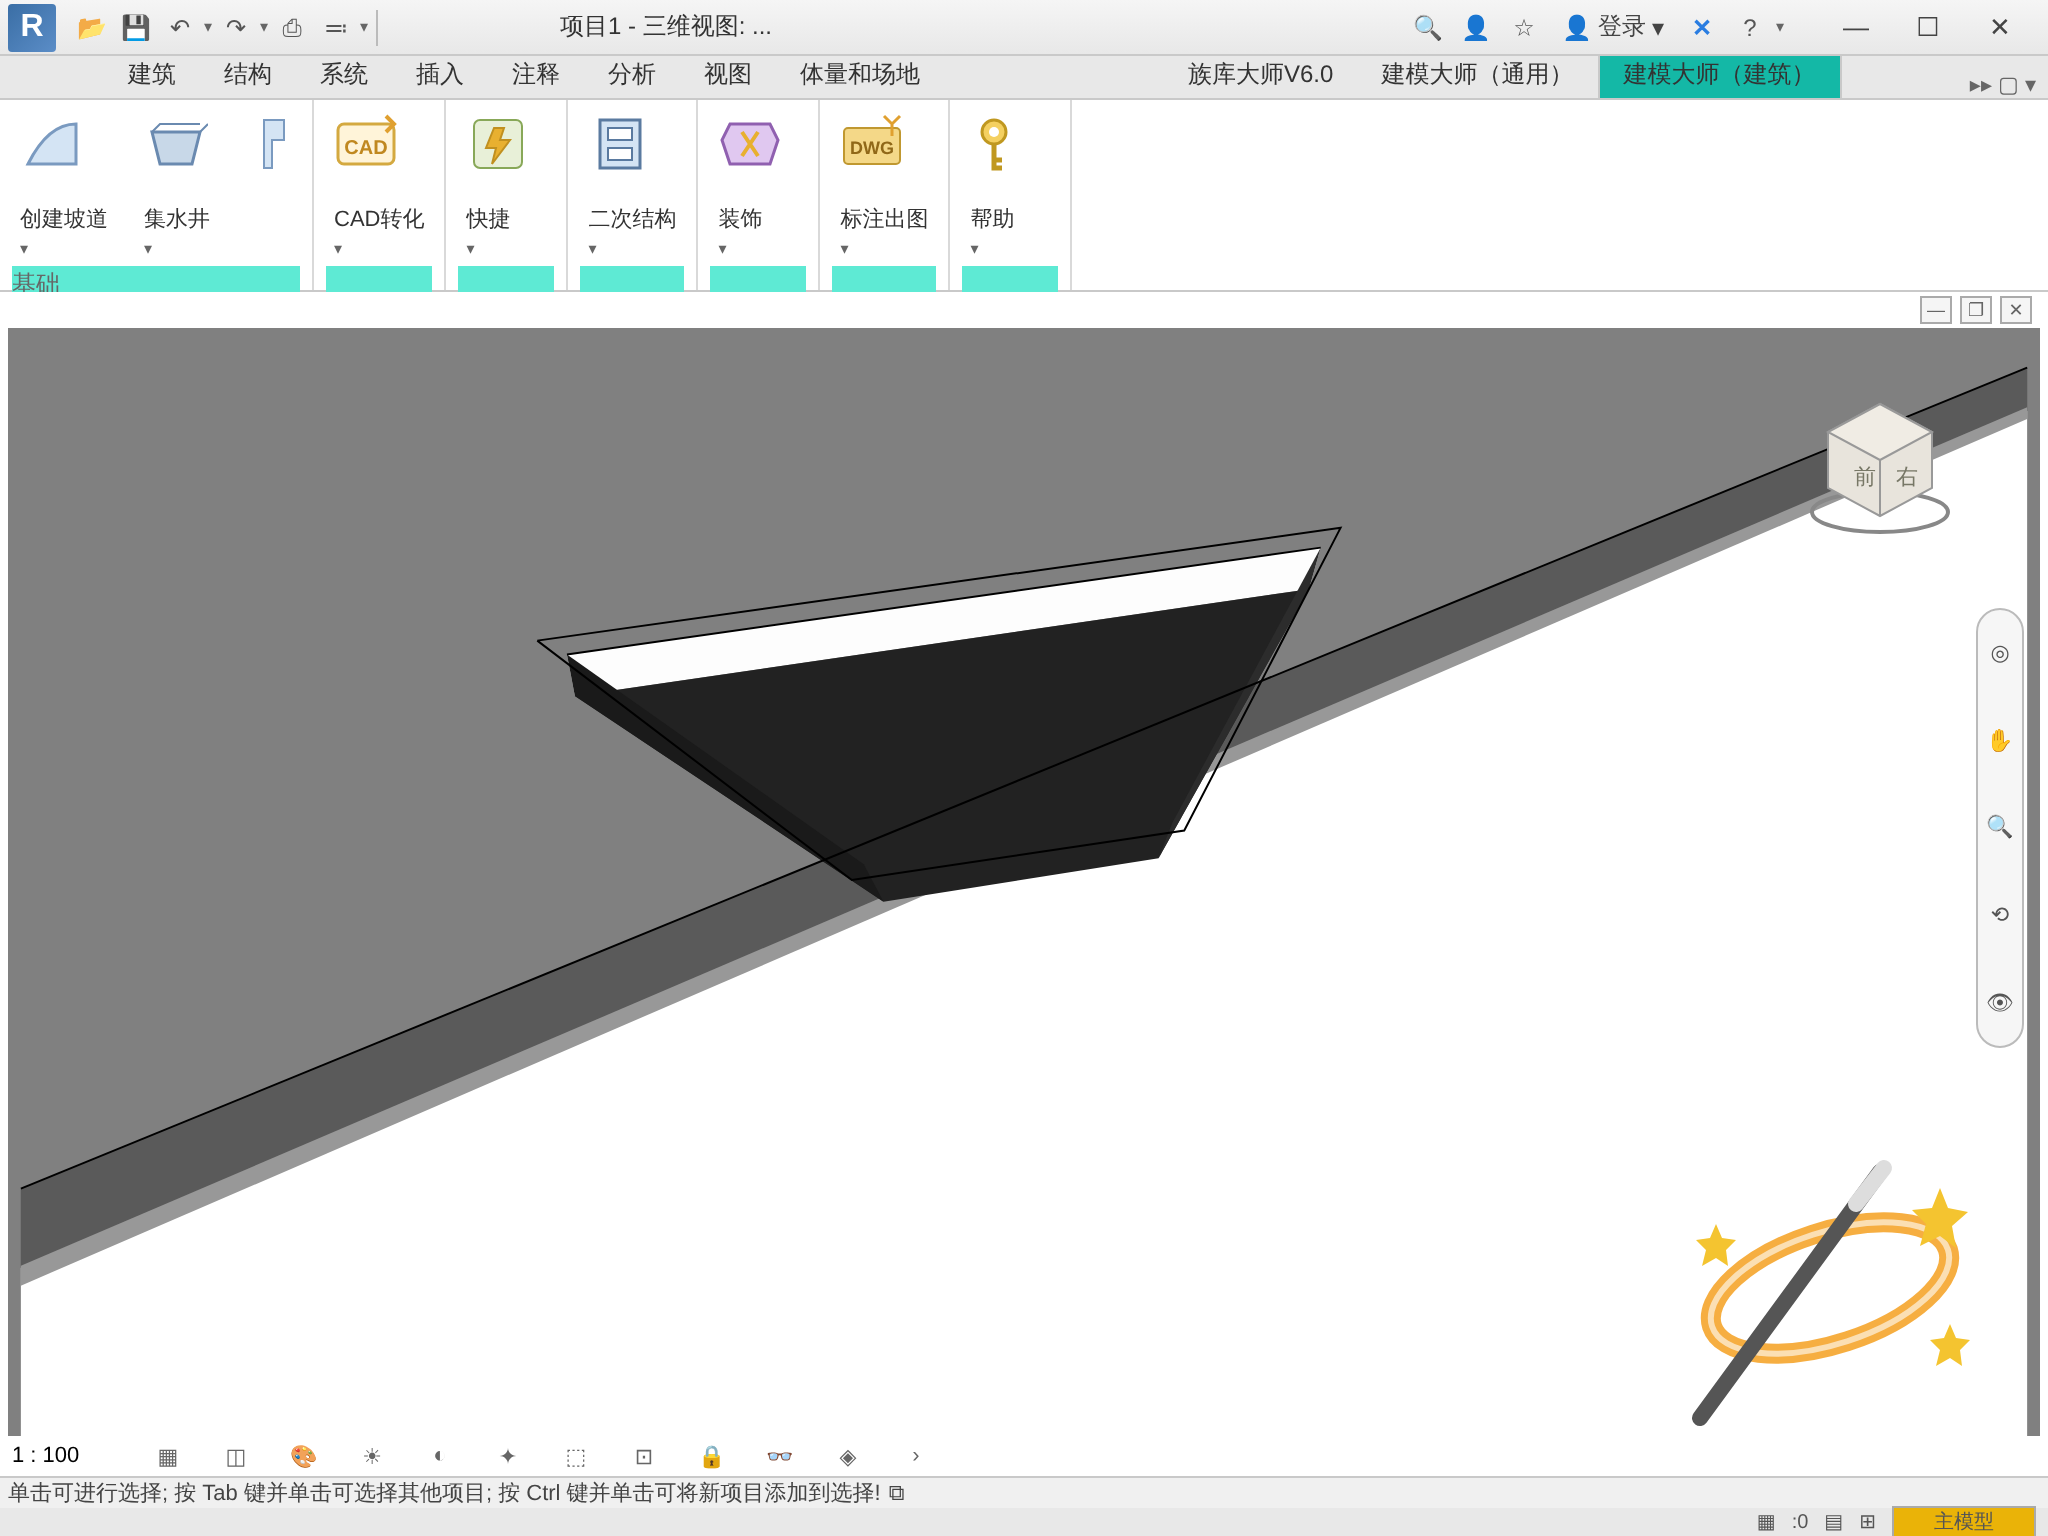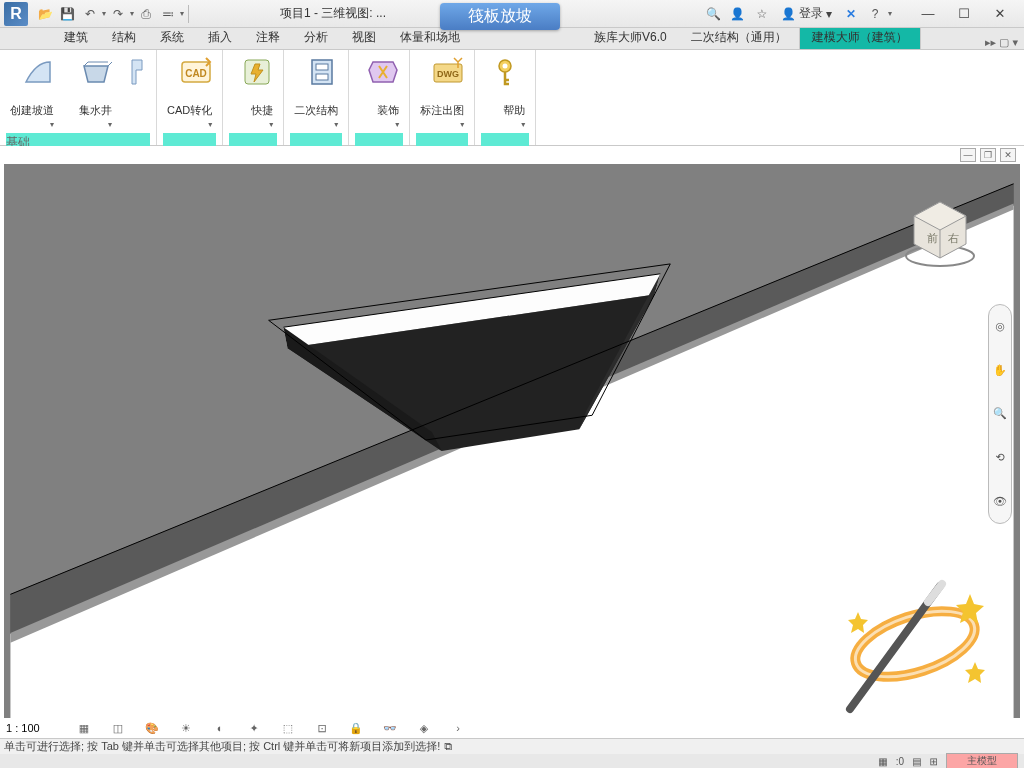--- a/index.html
+++ b/index.html
@@ -22,21 +22,21 @@
 
 .menubar { height: 22px; background:#e8e8e8; border-bottom:1px solid #c9c9c9; display:flex; align-items:flex-end; padding-left:52px; }
 .menu-tab { padding:3px 12px; font-size:12px; color:#333; cursor:pointer; }
 .menu-tab.active { background:#14b8a6; border:1px solid #c9c9c9; border-bottom:none; border-radius:3px 3px 0 0; }
 .menu-right { margin-left:auto; display:flex; align-items:center; padding-right:6px; font-size:11px; color:#666; }
 
 
 .ribbon { height:96px; background:#fff; border-bottom:1px solid #c9c9c9; display:flex; }
 .ribbon-panel { border-right:1px solid #d9d9d9; padding:4px 6px 2px 6px; display:flex; flex-direction:column; align-items:center; }
 .ribbon-row { display:flex; gap:10px; flex:1; align-items:flex-start; }
-.ribbon-btn { display:flex; flex-direction:column; align-items:flex-end; gap:3px; cursor:pointer; padding:2px 4px; min-width:48px; }
+.ribbon-btn { display:flex; flex-direction:column; align-items:flex-start; gap:3px; cursor:pointer; padding:2px 4px; min-width:48px; }
 .ribbon-icon { width:32px; height:32px; display:flex; align-items:center; justify-content:center; }
 .ribbon-label { font-size:11px; color:#333; text-align:center; line-height:1.2;margin-top:13px; }
 .ribbon-panel-label { font-size:12px; color:#666; padding:1px 0; background:#5eead4; width:100%; margin-top:2px; }
 .dd-arrow { font-size:8px; color:#666; }
 
 
 .viewport { position:absolute; top:146px; left:0; right:0; bottom:30px; background:#fff; }
 .canvas3d { position:absolute; top:18px; left:4px; right:4px; bottom:20px; background:#808080; overflow:hidden; }
 .view-controls { position:absolute; top:2px; right:8px; display:flex; gap:4px; font-size:11px; color:#666; }
 .view-controls span { width:16px; height:14px; border:1px solid #aaa; display:flex;align-items:center;justify-content:center; background:#f5f5f5; cursor:pointer; font-size:9px; }
@@ -48,41 +48,40 @@
 
 
 .view-toolbar { position:absolute; left:6px; bottom:2px; display:flex; align-items:center; gap:18px; font-size:11px; color:#555; }
 .vt-scale { border:none; background:transparent; font-size:11px; width:52px; }
 .vt-btn { width:16px; height:16px; display:flex;align-items:center;justify-content:center; cursor:pointer; color:#666; }
 
 
 .statusbar { position:absolute; bottom:0; left:0; right:0; height:30px; display:flex; flex-direction:column;border-radius:10px; }
 .status-top { height:16px; background:#f0f0f0; border-top:1px solid #c9c9c9; font-size:11px; color:#444; padding:1px 4px; display:flex; align-items:center; }
 .status-bot { height:14px; background:#e8e8e8; display:flex; align-items:center; justify-content:flex-end; gap:8px; padding:0 6px; font-size:10px; color:#555; }
-.sel-combo { border:1px solid #aaa; background:#fca5a5; padding:0 20px; font-size:10px; min-width:70px; }
+.sel-combo { border:1px solid #aaa; background:#eab308; padding:0 20px; font-size:10px; min-width:70px; }
 </style>
 </head>
 <body>
 
 <div class="titlebar">
   <div class="app-icon">R</div>
   <div class="qat">
     <span class="qat-btn">📂</span>
     <span class="qat-btn">💾</span>
     <span class="qat-btn">↶</span>
       <span class="dd-arrow">▾</span>
     <span class="qat-btn">↷</span>
       <span class="dd-arrow">▾</span>
     <span class="qat-btn">⎙</span>
     <span class="qat-btn">≕</span>
       <span class="dd-arrow">▾</span>
     <span class="qat-sep"></span>
   </div>
   <div class="title-text">项目1 - 三维视图: ...</div>
-  <div class="feature-badge">筏板放坡</div>
   <div class="title-right">
     <span class="qat-btn">🔍</span>
     <span class="qat-btn">👤</span>
     <span class="qat-btn">☆</span>
     <span class="login-btn">👤 <span>登录</span> ▾</span>
     <span class="qat-btn" style="color:#2a7de1;font-weight:bold;">✕</span>
     <span class="qat-btn">?</span>
       <span class="dd-arrow">▾</span>
     <div class="win-btns">
       <div class="win-btn">—</div>
@@ -96,21 +95,21 @@
   <div class="menu-tab">建筑</div>
   <div class="menu-tab">结构</div>
   <div class="menu-tab">系统</div>
   <div class="menu-tab">插入</div>
   <div class="menu-tab">注释</div>
   <div class="menu-tab">分析</div>
   <div class="menu-tab">视图</div>
   <div class="menu-tab">体量和场地</div>
   <div style="flex:0 0 110px"></div>
   <div class="menu-tab">族库大师V6.0</div>
-  <div class="menu-tab">二次结构（通用）</div>
+  <div class="menu-tab">建模大师（通用）</div>
   <div class="menu-tab active">建模大师（建筑）</div>
   <div class="menu-right">▸▸ ▢ ▾</div>
 </div>
 
 <div class="ribbon">
   <div class="ribbon-panel" style="min-width:150px">
     <div class="ribbon-row">
       <div class="ribbon-btn">
         <div class="ribbon-icon">
             <svg width="32" height="32">

